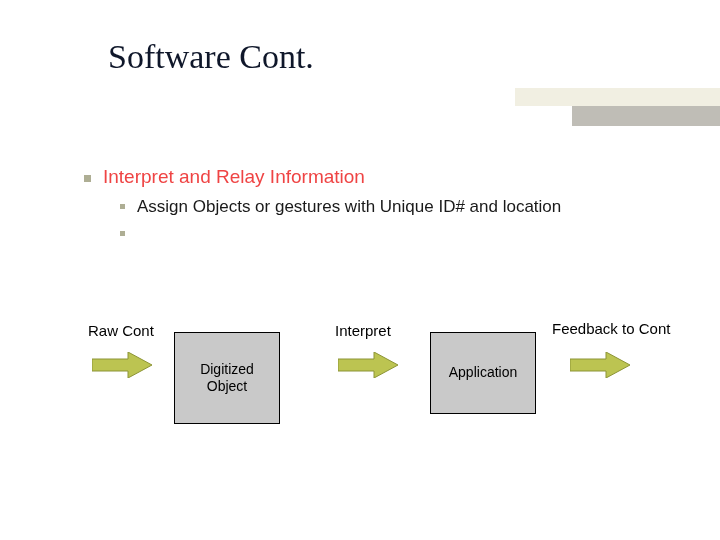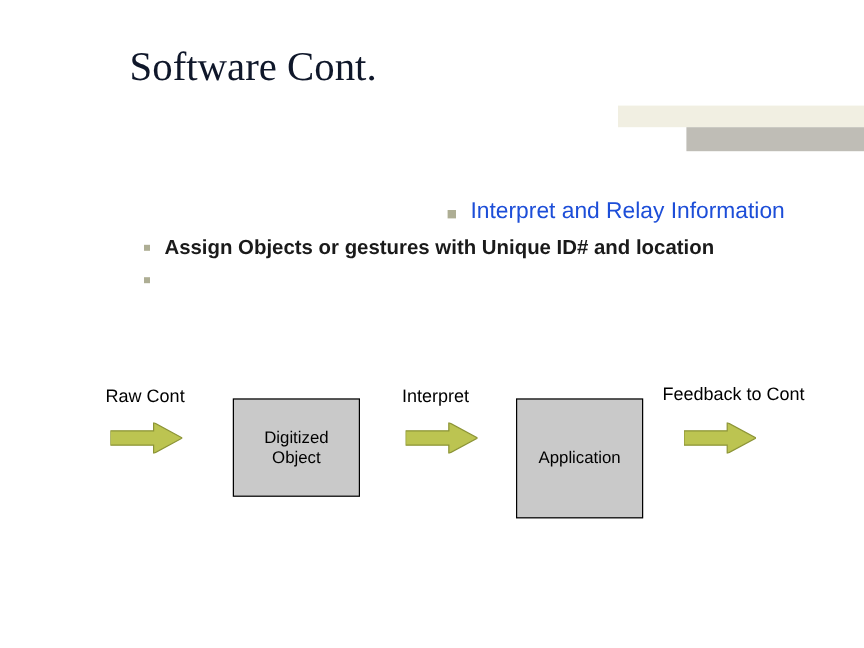--- a/index.html
+++ b/index.html
@@ -38,41 +38,39 @@
   .content {
     position: absolute;
     top: 166px;
     left: 84px;
     width: 570px;
   }
   .li1 {
     display: flex;
     align-items: flex-start;
     font-size: 19px;
-    color: #1d4ed8;
+    color: #ef4444;
     margin-bottom: 8px;
-    justify-content: flex-end;
   }
   .li1 .bullet {
     width: 7px;
     height: 7px;
     background: #aeae94;
     margin-top: 9px;
     margin-right: 12px;
     flex: none;
   }
   .li2 {
     display: flex;
     align-items: flex-start;
     font-size: 17px;
     color: #1a1a1a;
     margin-left: 36px;
     margin-bottom: 4px;
     line-height: 1.35;
-    font-weight: bold;
   }
   .li2 .bullet {
     width: 5px;
     height: 5px;
     background: #aeae94;
     margin-top: 8px;
     margin-right: 12px;
     flex: none;
   }
   .flow {
@@ -131,33 +129,33 @@
 
   <div class="flow">
     <div class="flow-label" style="top:0; left:18px;">Raw Cont</div>
 
     <div class="arrow" style="top:30px; left:22px;">
       <svg width="60" height="26" viewBox="0 0 60 26">
         <polygon points="0,7 36,7 36,0 60,13 36,26 36,19 0,19" fill="#bcc451" stroke="#8c9436" stroke-width="1"></polygon>
       </svg>
     </div>
 
-    <div class="box" style="top:10px; left:124px; width:106px; height:82px;text-align:center;">
+    <div class="box" style="top:10px; left:104px; width:106px; height:92px;text-align:center;">
       <span>Digitized Object</span>
     </div>
 
     <div class="flow-label" style="top:0; left:265px;">Interpret</div>
 
     <div class="arrow" style="top:30px; left:268px;">
       <svg width="60" height="26" viewBox="0 0 60 26">
         <polygon points="0,7 36,7 36,0 60,13 36,26 36,19 0,19" fill="#bcc451" stroke="#8c9436" stroke-width="1"></polygon>
       </svg>
     </div>
 
-    <div class="box" style="top:10px; left:360px; width:106px; height:100px;">
+    <div class="box" style="top:10px; left:360px; width:106px; height:82px;">
       <span>Application</span>
     </div>
 
     <div class="flow-label" style="top:-2px; left:482px;">Feedback to Cont</div>
 
     <div class="arrow" style="top:30px; left:500px;">
       <svg width="60" height="26" viewBox="0 0 60 26">
         <polygon points="0,7 36,7 36,0 60,13 36,26 36,19 0,19" fill="#bcc451" stroke="#8c9436" stroke-width="1"></polygon>
       </svg>
     </div>

